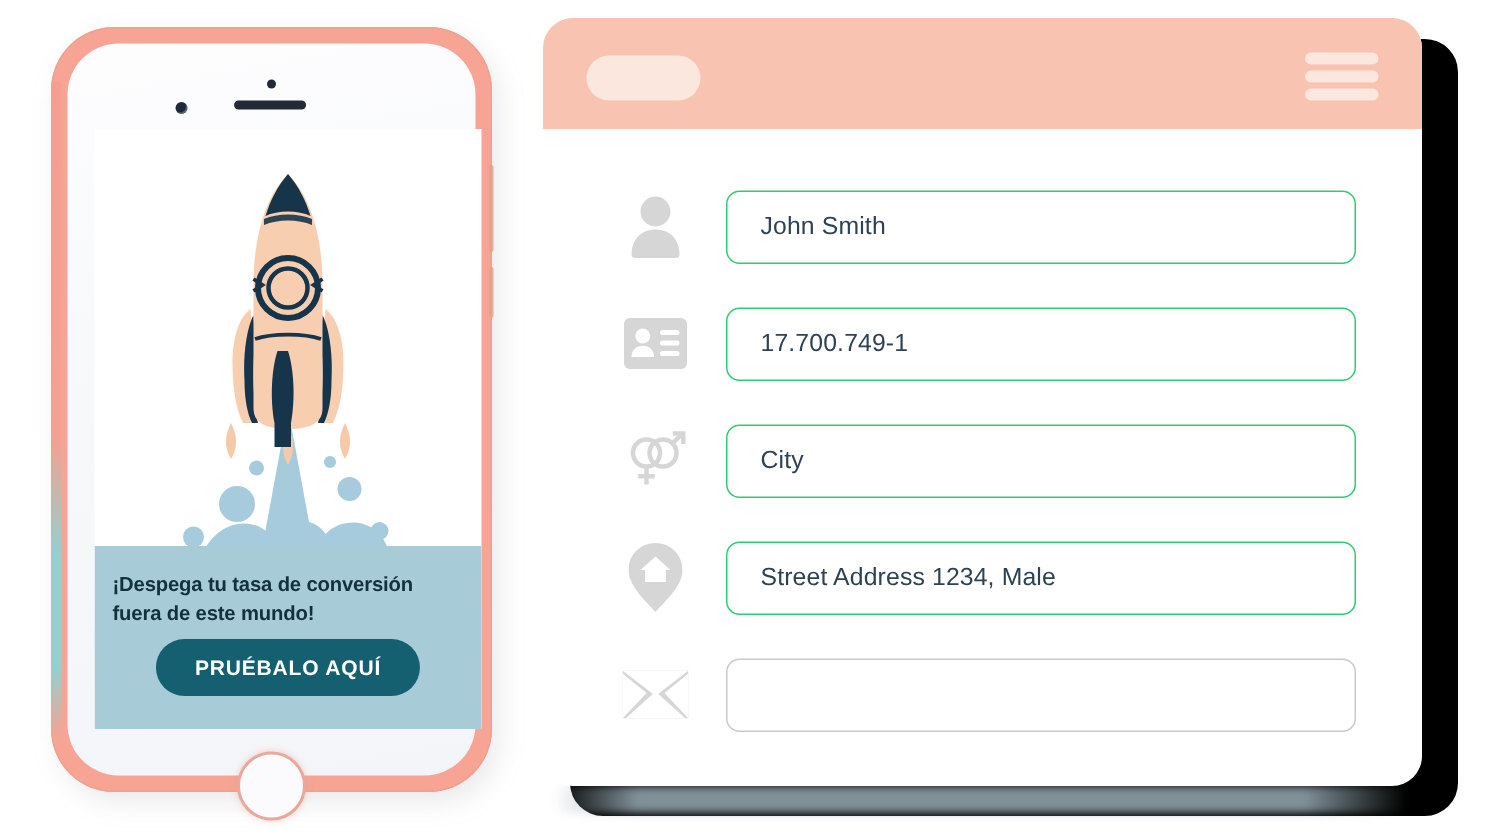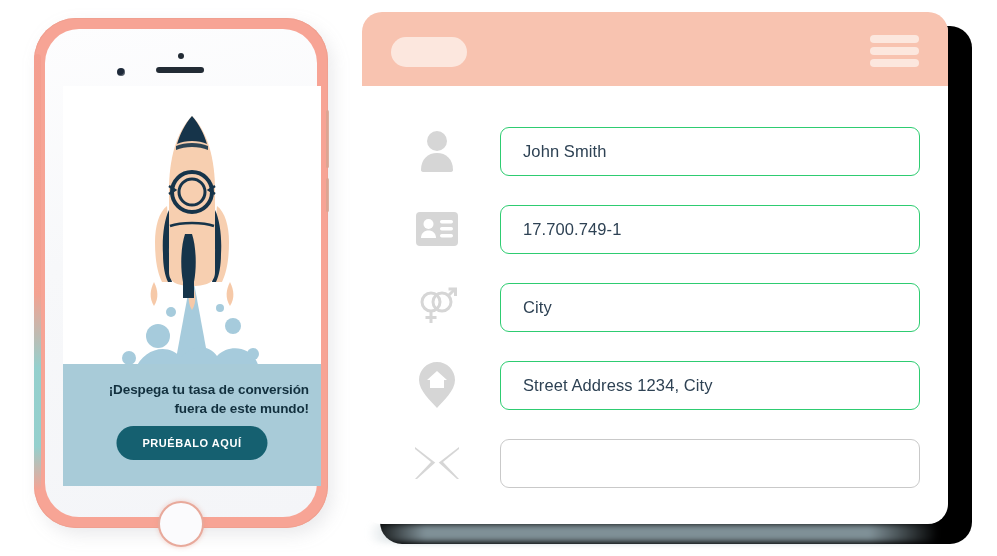--- a/index.html
+++ b/index.html
@@ -132,40 +132,40 @@
     left: 0;
     bottom: 0;
     width: 258px;
     height: 122px;
     background: #a8cbd8;
   }
   .cta-text {
     position: absolute;
     left: 0; right: 0;
     top: 16px;
-    text-align: right;
+    text-align: left;
     color: #12303e;
     font-size: 13.5px;
     font-weight: bold;
     line-height: 19px;
     letter-spacing: -0.1px;
     padding: 0 12px;
     box-sizing: border-box;
   }
   .cta-button {
     position: absolute;
     left: 50%;
     top: 62px;
     transform: translateX(-50%);
     background: #156070;
     color: #ffffff;
     border: none;
     border-radius: 22px;
     padding: 11px 26px;
-    font-size: 11px;
+    font-size: 14px;
     font-weight: bold;
     letter-spacing: .55px;
     font-family: "Liberation Sans", sans-serif;
     cursor: pointer;
     white-space: nowrap;
   }
 
   
   #form-card-wrap {
     position: absolute;
@@ -255,21 +255,21 @@
   .row-icon {
     width: 46px;
     height: 46px;
     flex: 0 0 46px;
     display: flex;
     align-items: center;
     justify-content: center;
   }
   .row-icon svg { display: block; }
   .field {
-    margin-left: 40px;
+    margin-left: 24px;
     flex: 0 0 420px;
     height: 49px;
     border: 1.6px solid #2ecc71;
     border-radius: 9px;
     background: #ffffff;
     display: flex;
     align-items: center;
     padding: 0 22px;
     box-sizing: border-box;
     font-size: 16.5px;
@@ -431,21 +431,21 @@
 
       <div class="form-row">
         <div class="row-icon">
           <svg width="36" height="46" viewBox="0 0 36 46">
             <path d="M18 0 C8 0 0 8 0 18 C0 29 12 39 18 46 C24 39 36 29 36 18
                      C36 8 28 0 18 0 Z" fill="#d6d6d6"></path>
             <path d="M18 9 L28 18 L25 18 L25 26 L11 26 L11 18 L8 18 Z" fill="#ffffff"></path>
           </svg>
         </div>
         <div class="field">
-          <span class="val">Street Address 1234, City</span>
+          <span class="val">Street Address 1234, Male</span>
         </div>
       </div>
 
       <div class="form-row">
         <div class="row-icon">
           <svg width="44" height="32" viewBox="0 0 44 32">
             <path d="M0 0 L44 0 L44 32 L0 32 Z" fill="#d6d6d6"></path>
             <path d="M0 0 L22 17 L44 0 Z" fill="#ffffff"></path>
             <path d="M0 32 L16 15 L0 2 Z" fill="#ffffff"></path>
             <path d="M44 32 L28 15 L44 2 Z" fill="#ffffff"></path>

